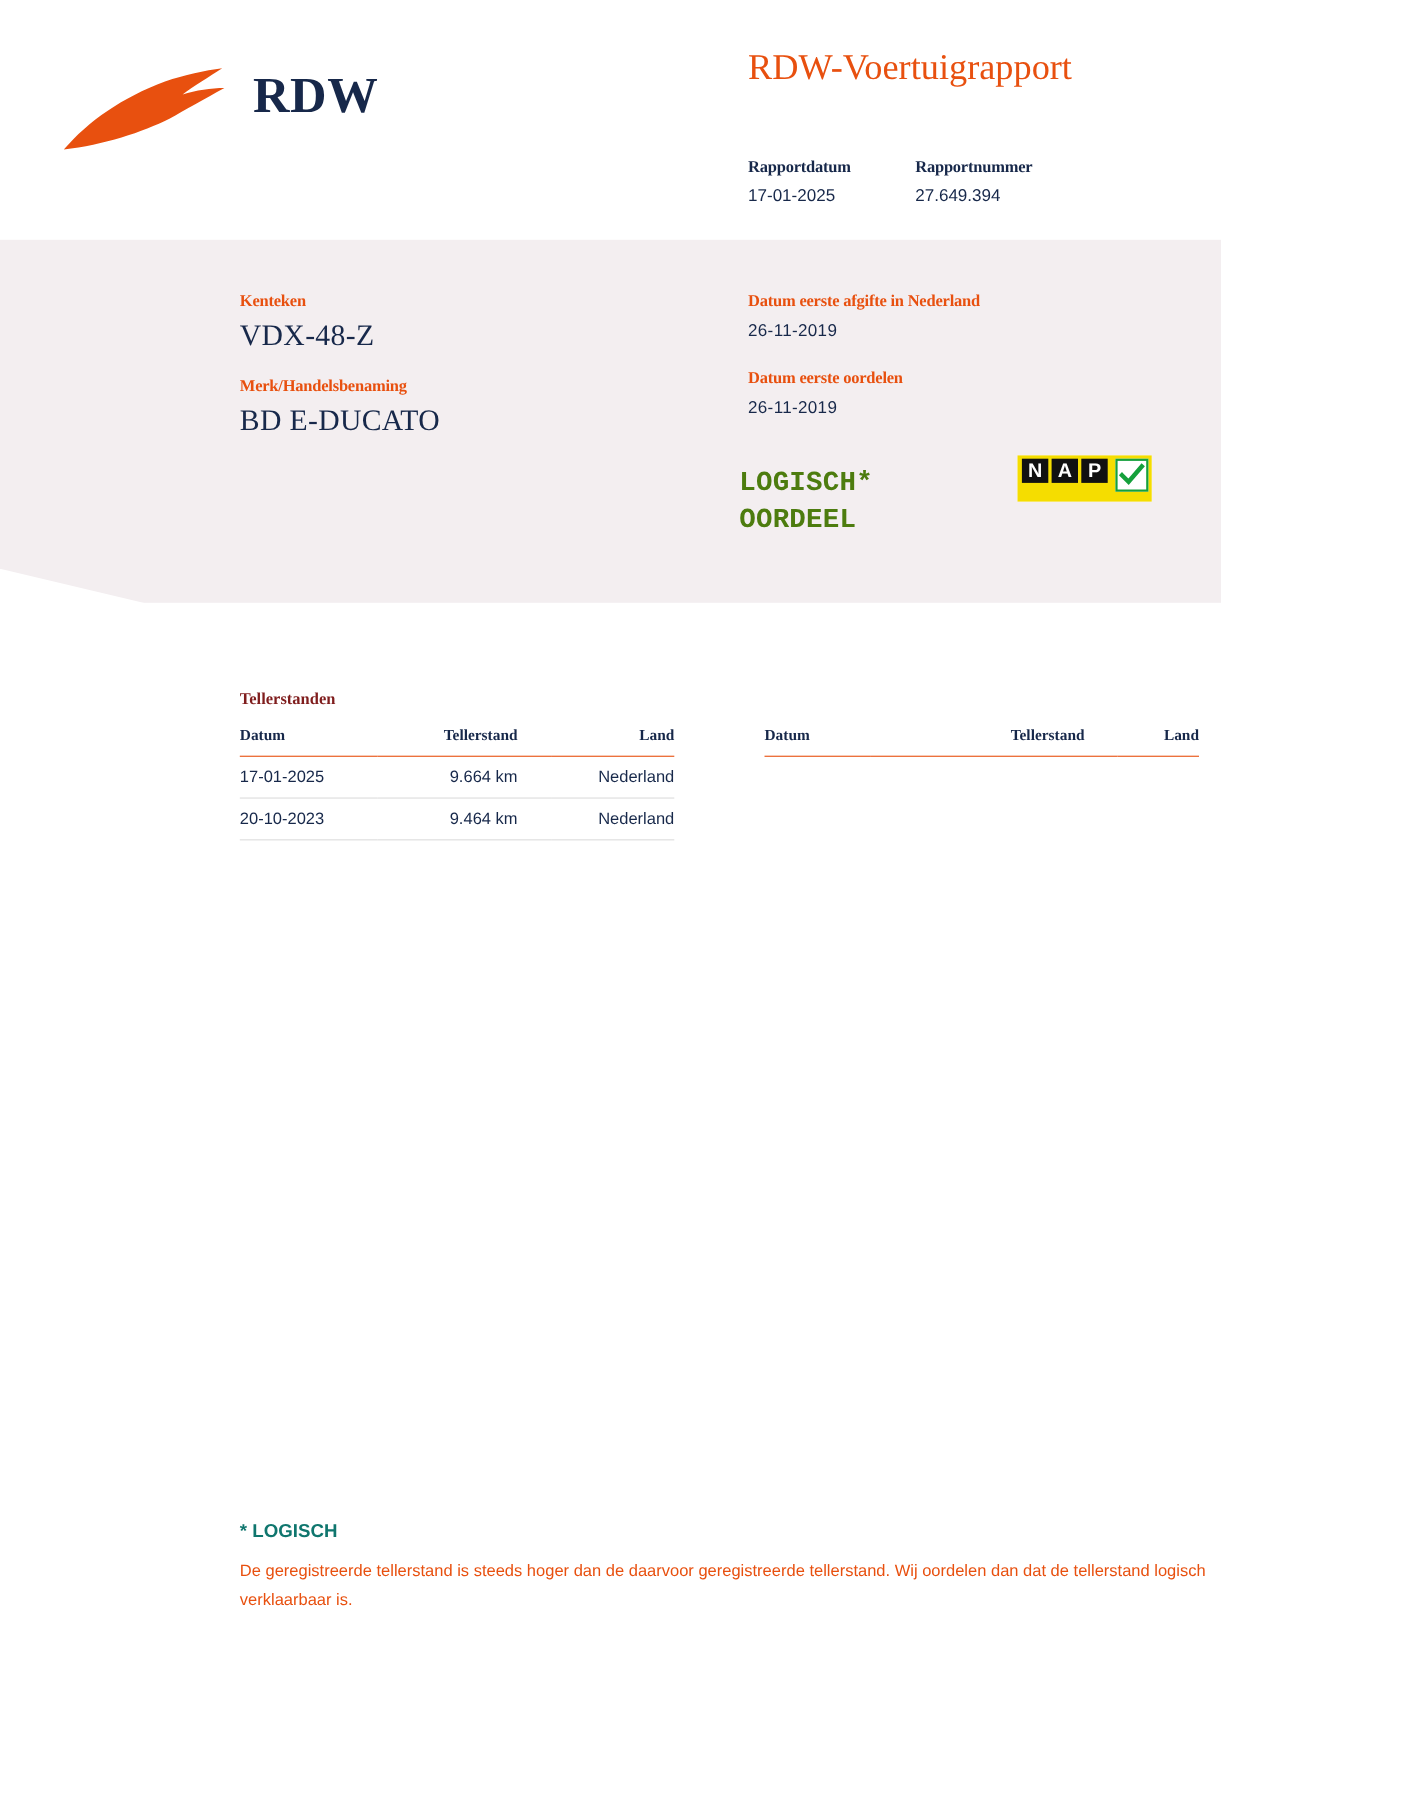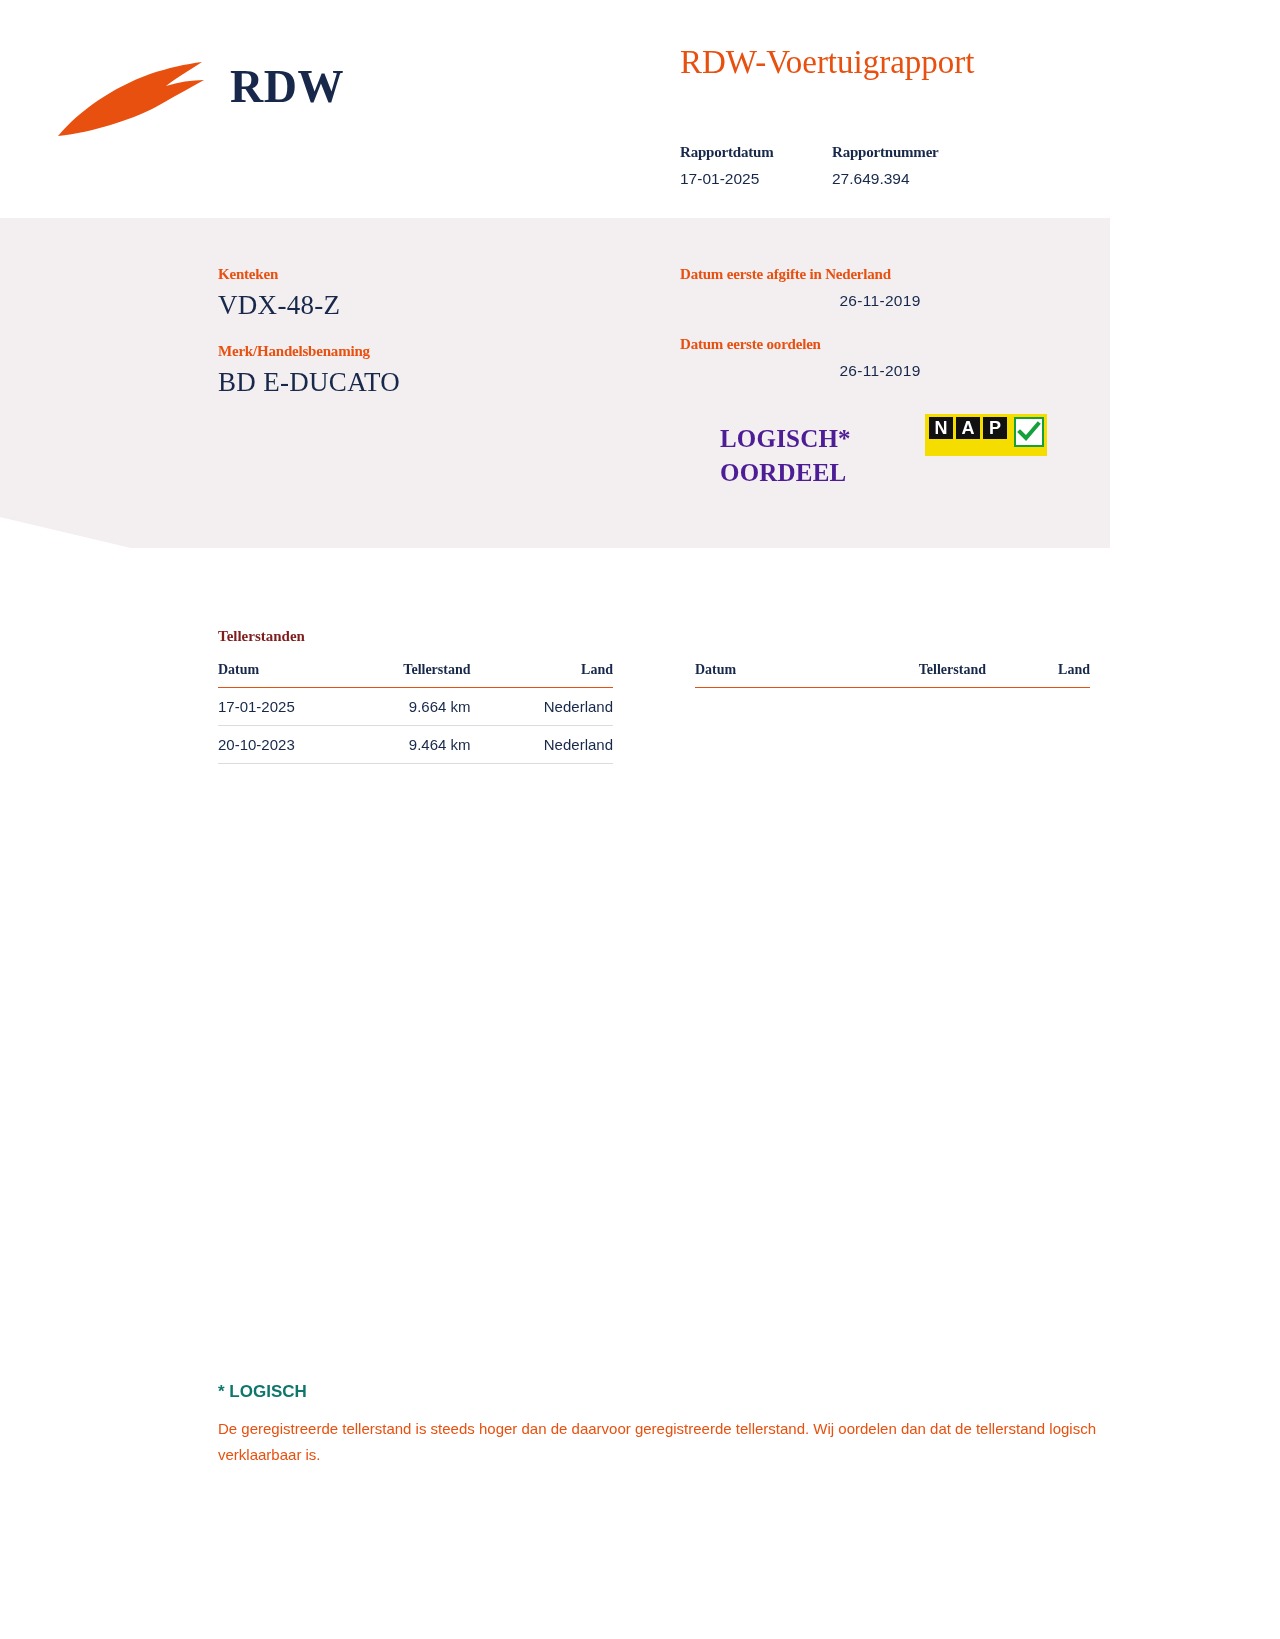--- a/index.html
+++ b/index.html
@@ -125,36 +125,35 @@
     color: #17284a;
     margin-top: 7px;
     margin-bottom: 22px;
     letter-spacing: 0.3px;
   }
   .field-value.small {
     font-size: 15.5px;
     font-family: "Liberation Sans", sans-serif;
     margin-top: 9px;
     margin-bottom: 26px;
-    text-align: center;
   }
   .mileage-block {
     position: absolute;
     left: 218px;
     top: 270px;
     width: 430px;
   }
   .judgement {
     position: absolute;
-    left: 720px;
+    left: 672px;
     top: 204px;
-    font-family: Liberation Serif, serif;
+    font-family: Liberation Mono, monospace;
     font-size: 25px;
     font-weight: bold;
-    color: #4c1d95;
+    color: #4d7c0f;
     line-height: 1.35;
     letter-spacing: 0.2px;
   }
   
   .nap-badge {
     position: absolute;
     left: 925px;
     top: 196px;
     width: 122px;
     height: 42px;

